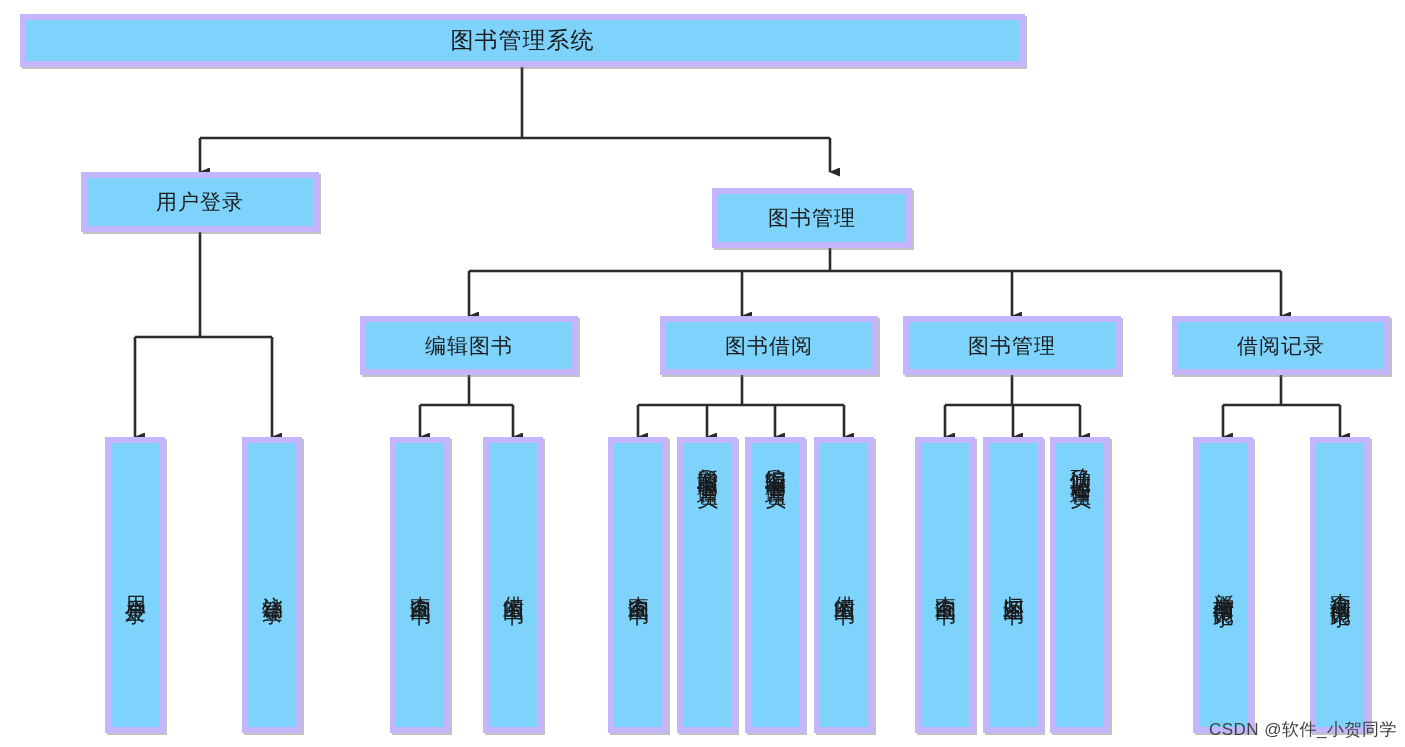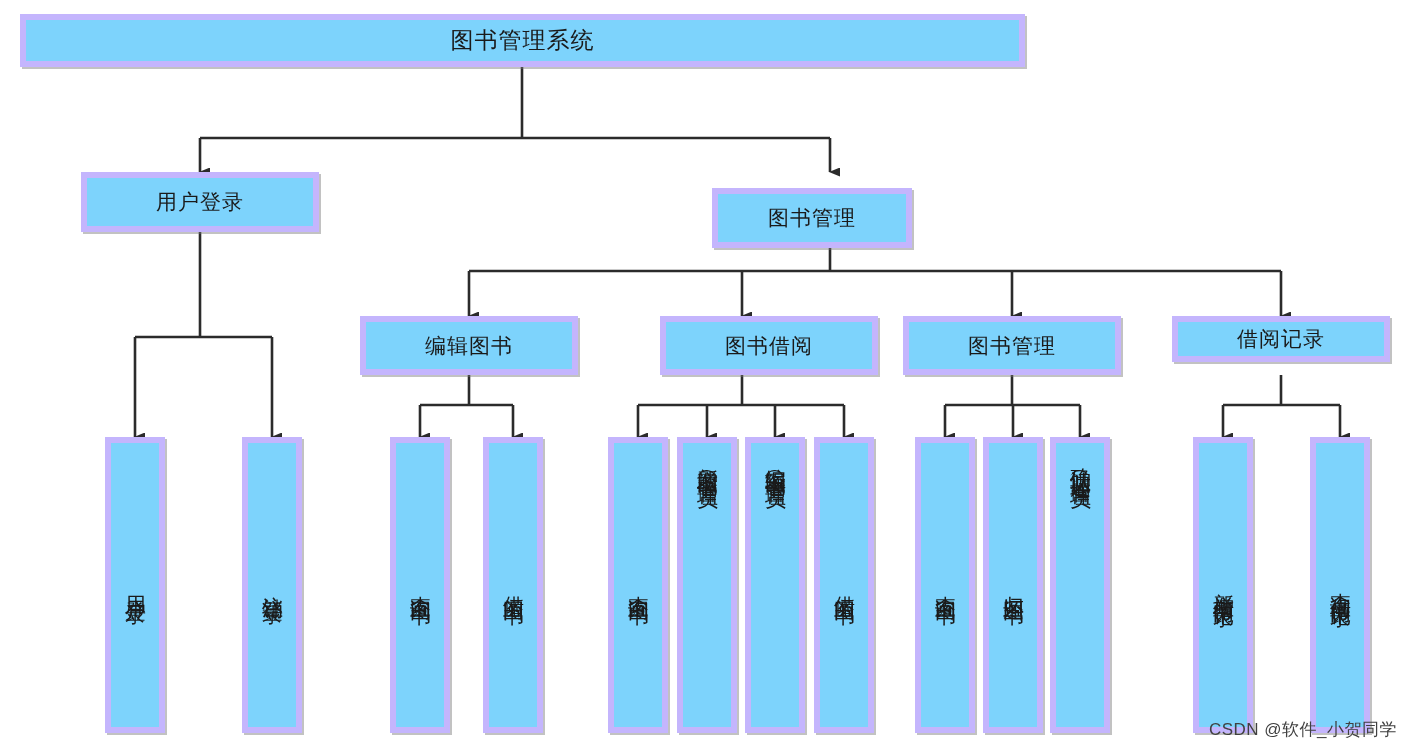--- a/index.html
+++ b/index.html
@@ -143,21 +143,21 @@
 
   <div class="node-box" style="left:360px; top:316px; width:218px; height:59px;">
     <span class="node-label-h">编辑图书</span>
   </div>
   <div class="node-box" style="left:633px; top:316px; width:218px; height:59px;margin-left:27px;">
     <span class="node-label-h">图书借阅</span>
   </div>
   <div class="node-box" style="left:903px; top:316px; width:218px; height:59px;">
     <span class="node-label-h">图书管理</span>
   </div>
-  <div class="node-box" style="left:1172px; top:316px; width:218px; height:46px;">
+  <div class="node-box" style="left:1172px; top:316px; width:218px; height:59px;">
     <span class="node-label-h">借阅记录</span>
   </div>
 
   <div class="node-box leaf-box centered" style="left:105px; top:437px; width:60px; height:296px;">
     <span class="node-label-v">用户登录</span>
   </div>
   <div class="node-box leaf-box centered" style="left:242px; top:437px; width:60px; height:296px;">
     <span class="node-label-v">注销登录</span>
   </div>
 

